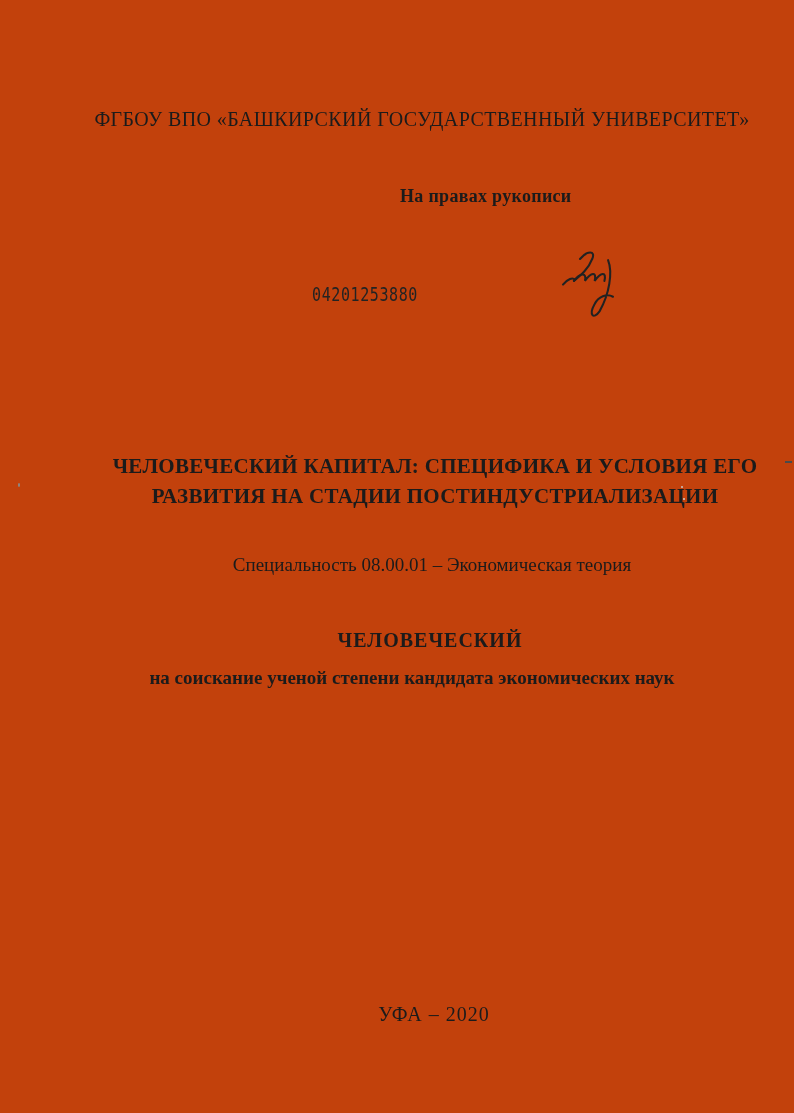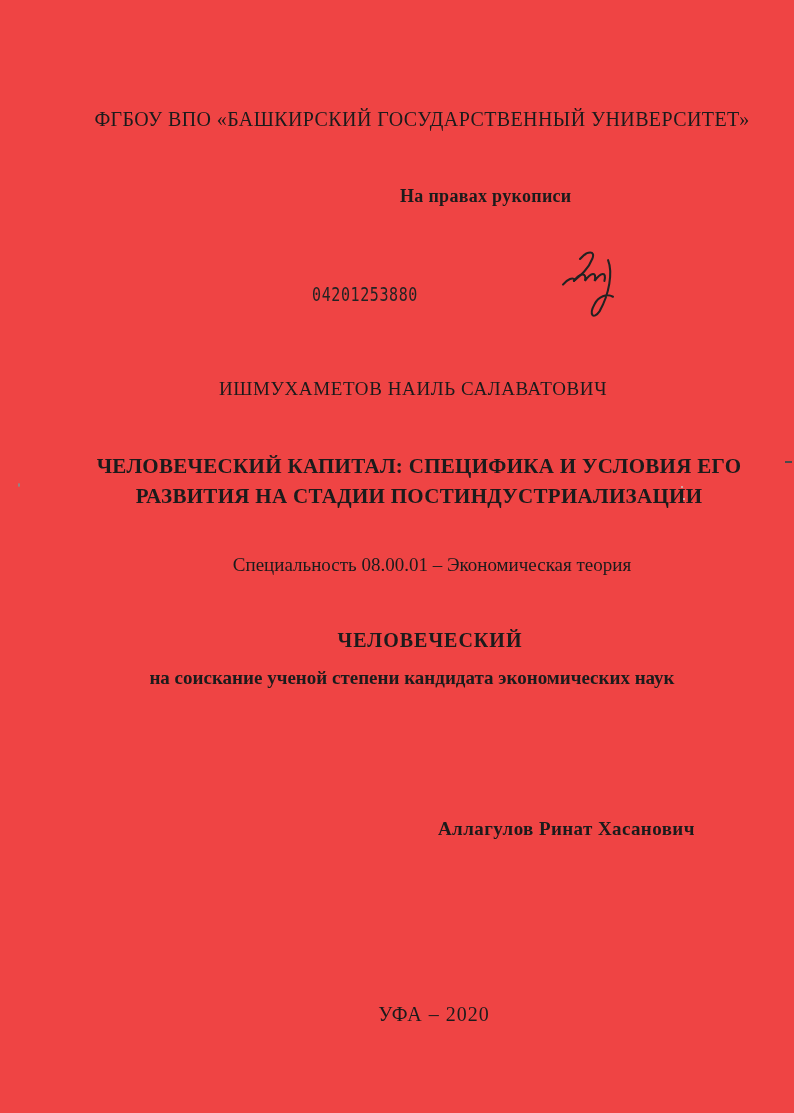--- a/index.html
+++ b/index.html
@@ -4,21 +4,21 @@
 <style>
   html, body {
     margin: 0;
     padding: 0;
     background: #ffffff;
   }
   .page {
     position: relative;
     width: 794px;
     height: 1113px;
-    background: #ef4444;
+    background: #c2410c;
     overflow: hidden;
     font-family: "Liberation Serif", serif;
     color: #1b1b1b;
   }
   .abs { position: absolute; }
   .centered { text-align: center; }
 
   .institution {
     top: 108px; left: 50px; width: 744px;
     font-size: 20px; letter-spacing: 0.4px;
@@ -37,21 +37,21 @@
     color: #232323;
   }
   .signature {
     top: 248px; left: 552px; width: 78px; height: 78px;
   }
   .author-name {
     top: 378px; left: 33px; width: 760px;
     font-size: 19px; letter-spacing: 0.6px;
   }
   .diss-title {
-    top: 451px; left: 60px; width: 718px;
+    top: 451px; left: 76px; width: 718px;
     font-size: 21px; font-weight: bold;
     line-height: 30px; letter-spacing: 0.3px;
   }
   .diss-title span { display: block; }
   .specialty {
     top: 554px; left: 65px; width: 734px;
     font-size: 19px;
   }
   .doc-type {
     top: 629px; left: 66px; width: 728px;
@@ -94,35 +94,33 @@
 
   <div class="abs signature">
     <svg width="78" height="78" viewBox="0 0 60 64" fill="none" xmlns="http://www.w3.org/2000/svg">
       <path d="M7,30 C11,25 15,24 17,26" stroke="#222" stroke-width="1.7" stroke-linecap="round"></path>
       <path d="M21,9 C27,2 34,2 31,9 C28,17 22,22 16,27" stroke="#222" stroke-width="1.7" stroke-linecap="round"></path>
       <path d="M16,27 C21,20 27,20 25,27 C30,20 35,19 33,27 C38,20 43,19 41,27" stroke="#222" stroke-width="1.7" stroke-linecap="round"></path>
       <path d="M44,10 C48,20 45,38 37,52 C32,59 28,55 33,46 C36,40 43,37 48,40" stroke="#222" stroke-width="1.7" stroke-linecap="round"></path>
     </svg>
   </div>
 
-  <div class="abs centered author-name">ИШМУХАМЕТОВ НАИЛЬ САЛАВАТОВИЧ</div>
 
   <div class="abs centered diss-title">
     <span>ЧЕЛОВЕЧЕСКИЙ КАПИТАЛ: СПЕЦИФИКА И УСЛОВИЯ ЕГО</span>
     <span>РАЗВИТИЯ НА СТАДИИ ПОСТИНДУСТРИАЛИЗАЦИИ</span>
   </div>
 
   <div class="abs centered specialty">Специальность 08.00.01 – Экономическая теория</div>
 
   <div class="abs centered doc-type">ЧЕЛОВЕЧЕСКИЙ</div>
 
   <div class="abs centered degree-line">на соискание ученой степени кандидата экономических наук</div>
 
 
-  <div class="abs supervisor-name">Аллагулов Ринат Хасанович</div>
 
   <div class="abs centered city-year">УФА – 2020</div>
 
   <div class="abs speck-left"></div>
   <div class="abs dash-right"></div>
   <div class="abs speck-faint1"></div>
   <div class="abs speck-faint2"></div>
 
 </div>
 

